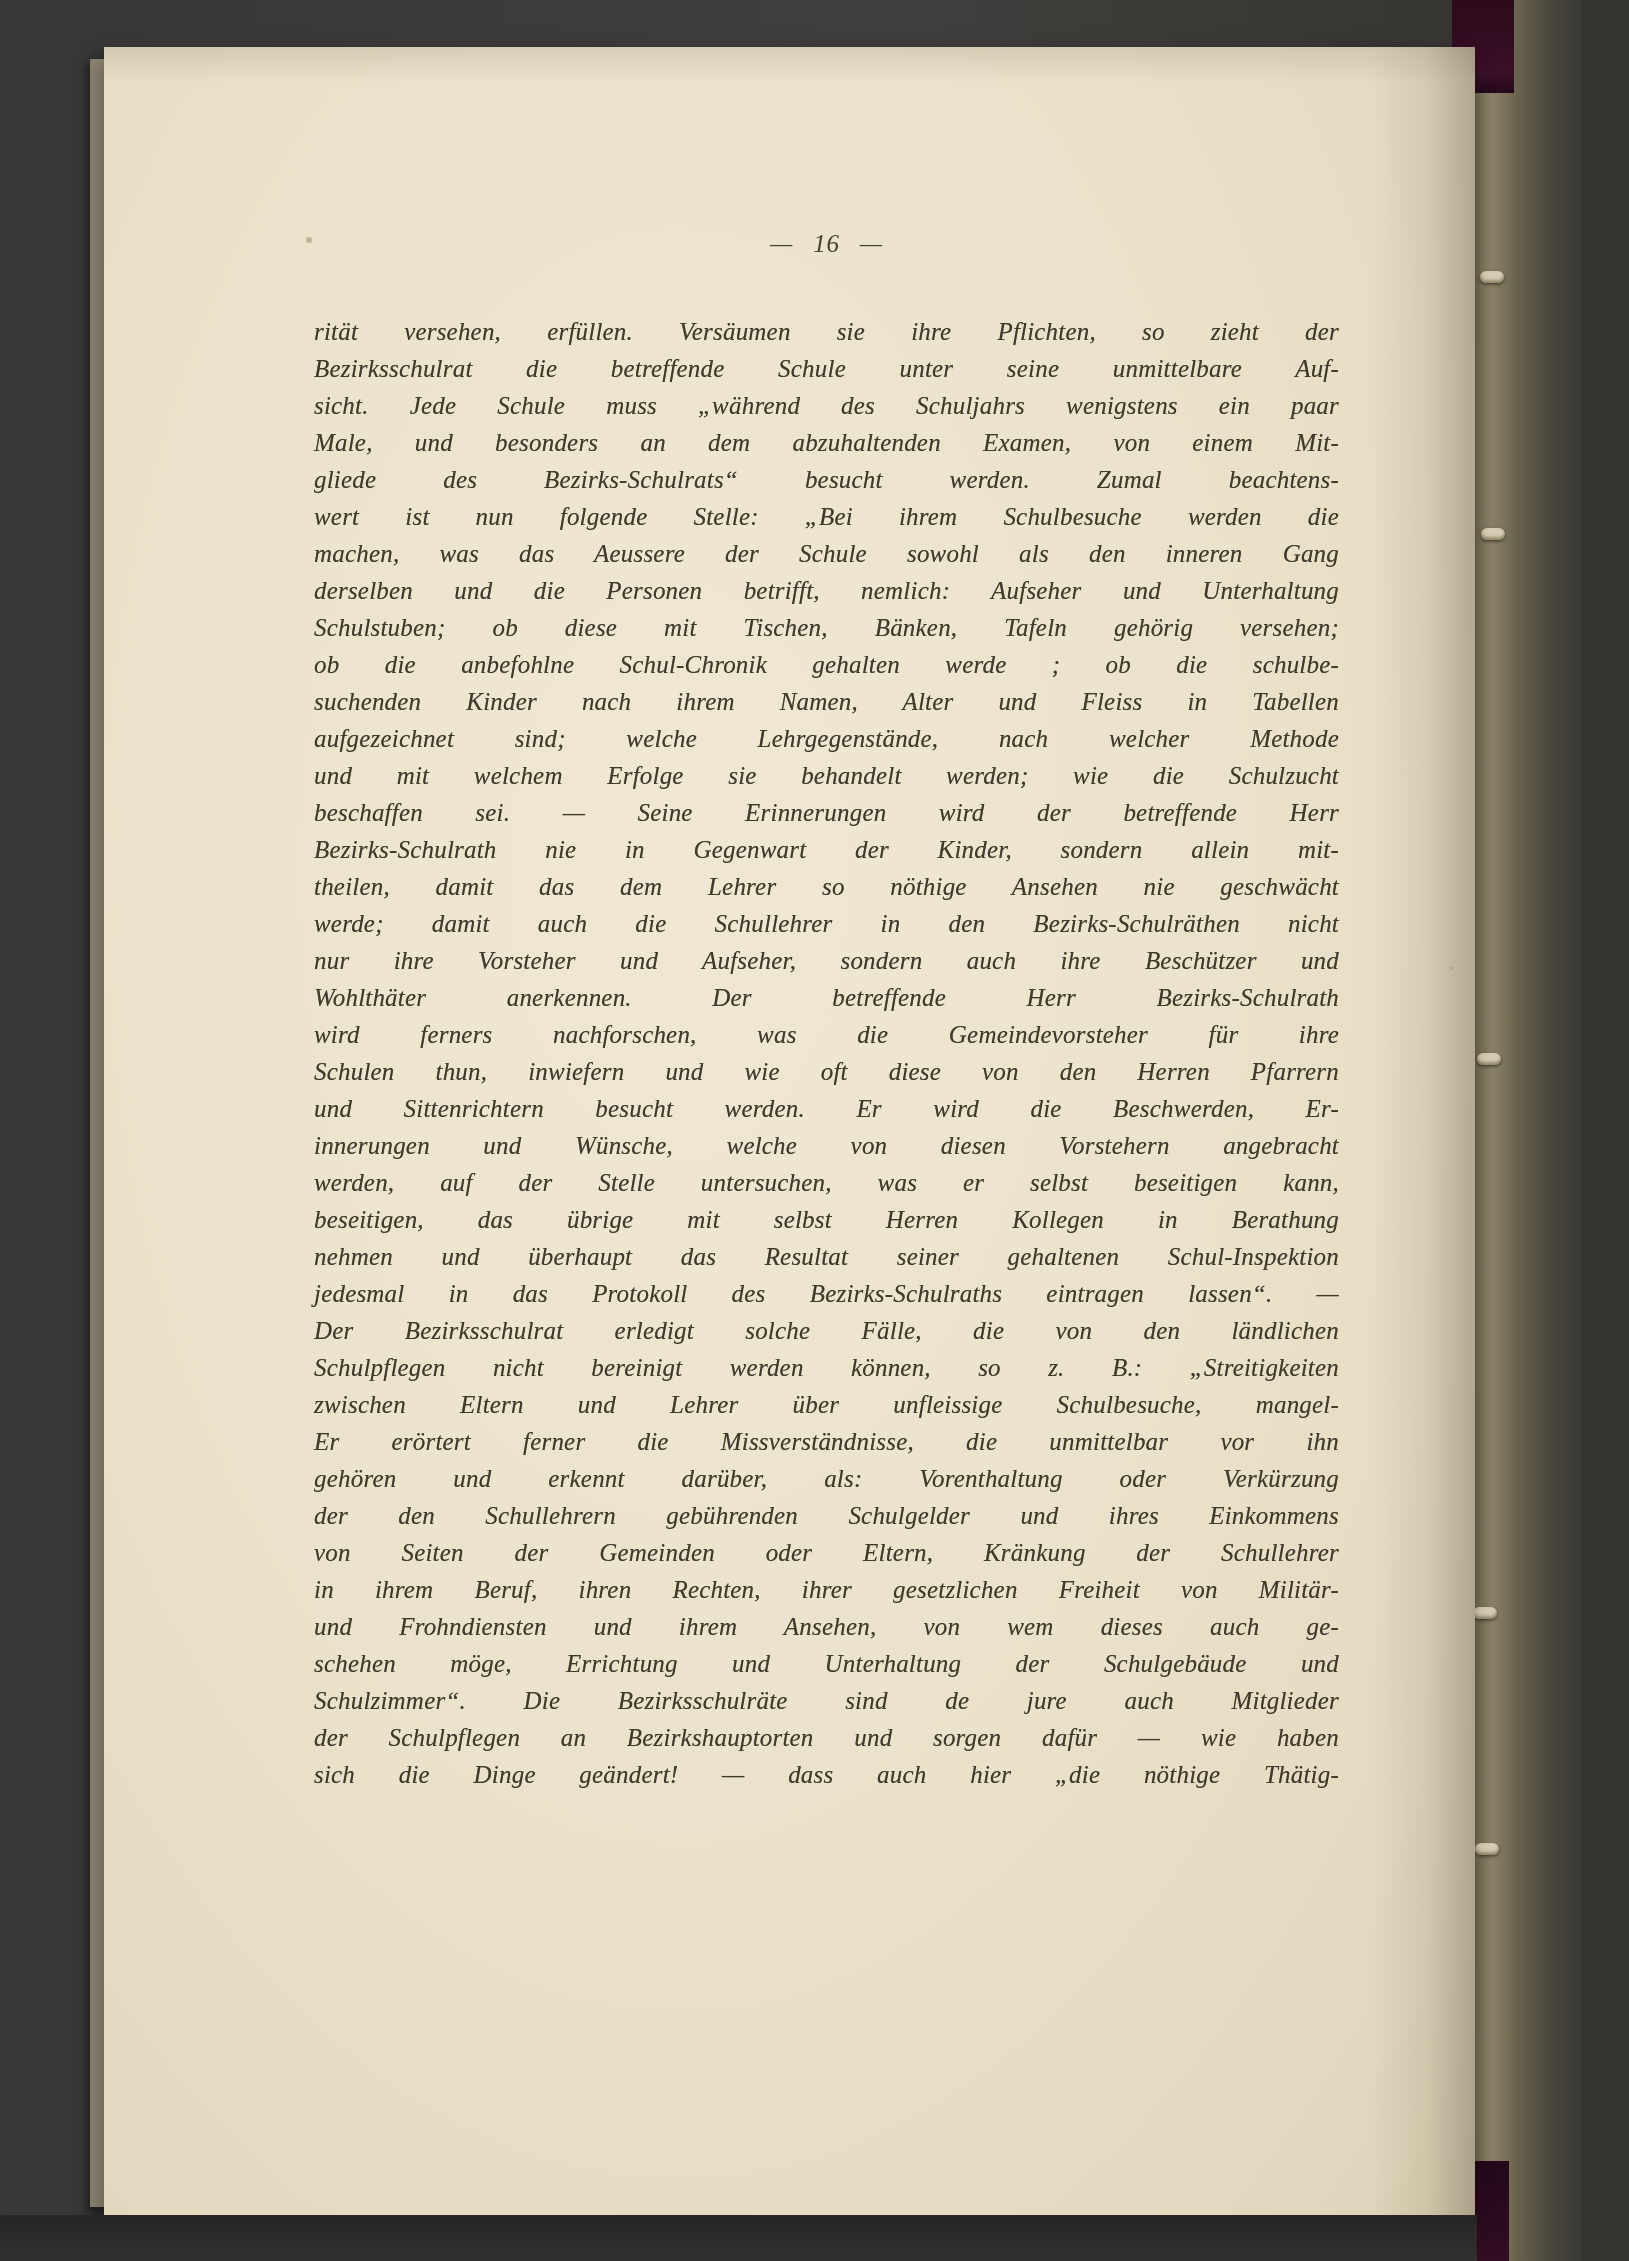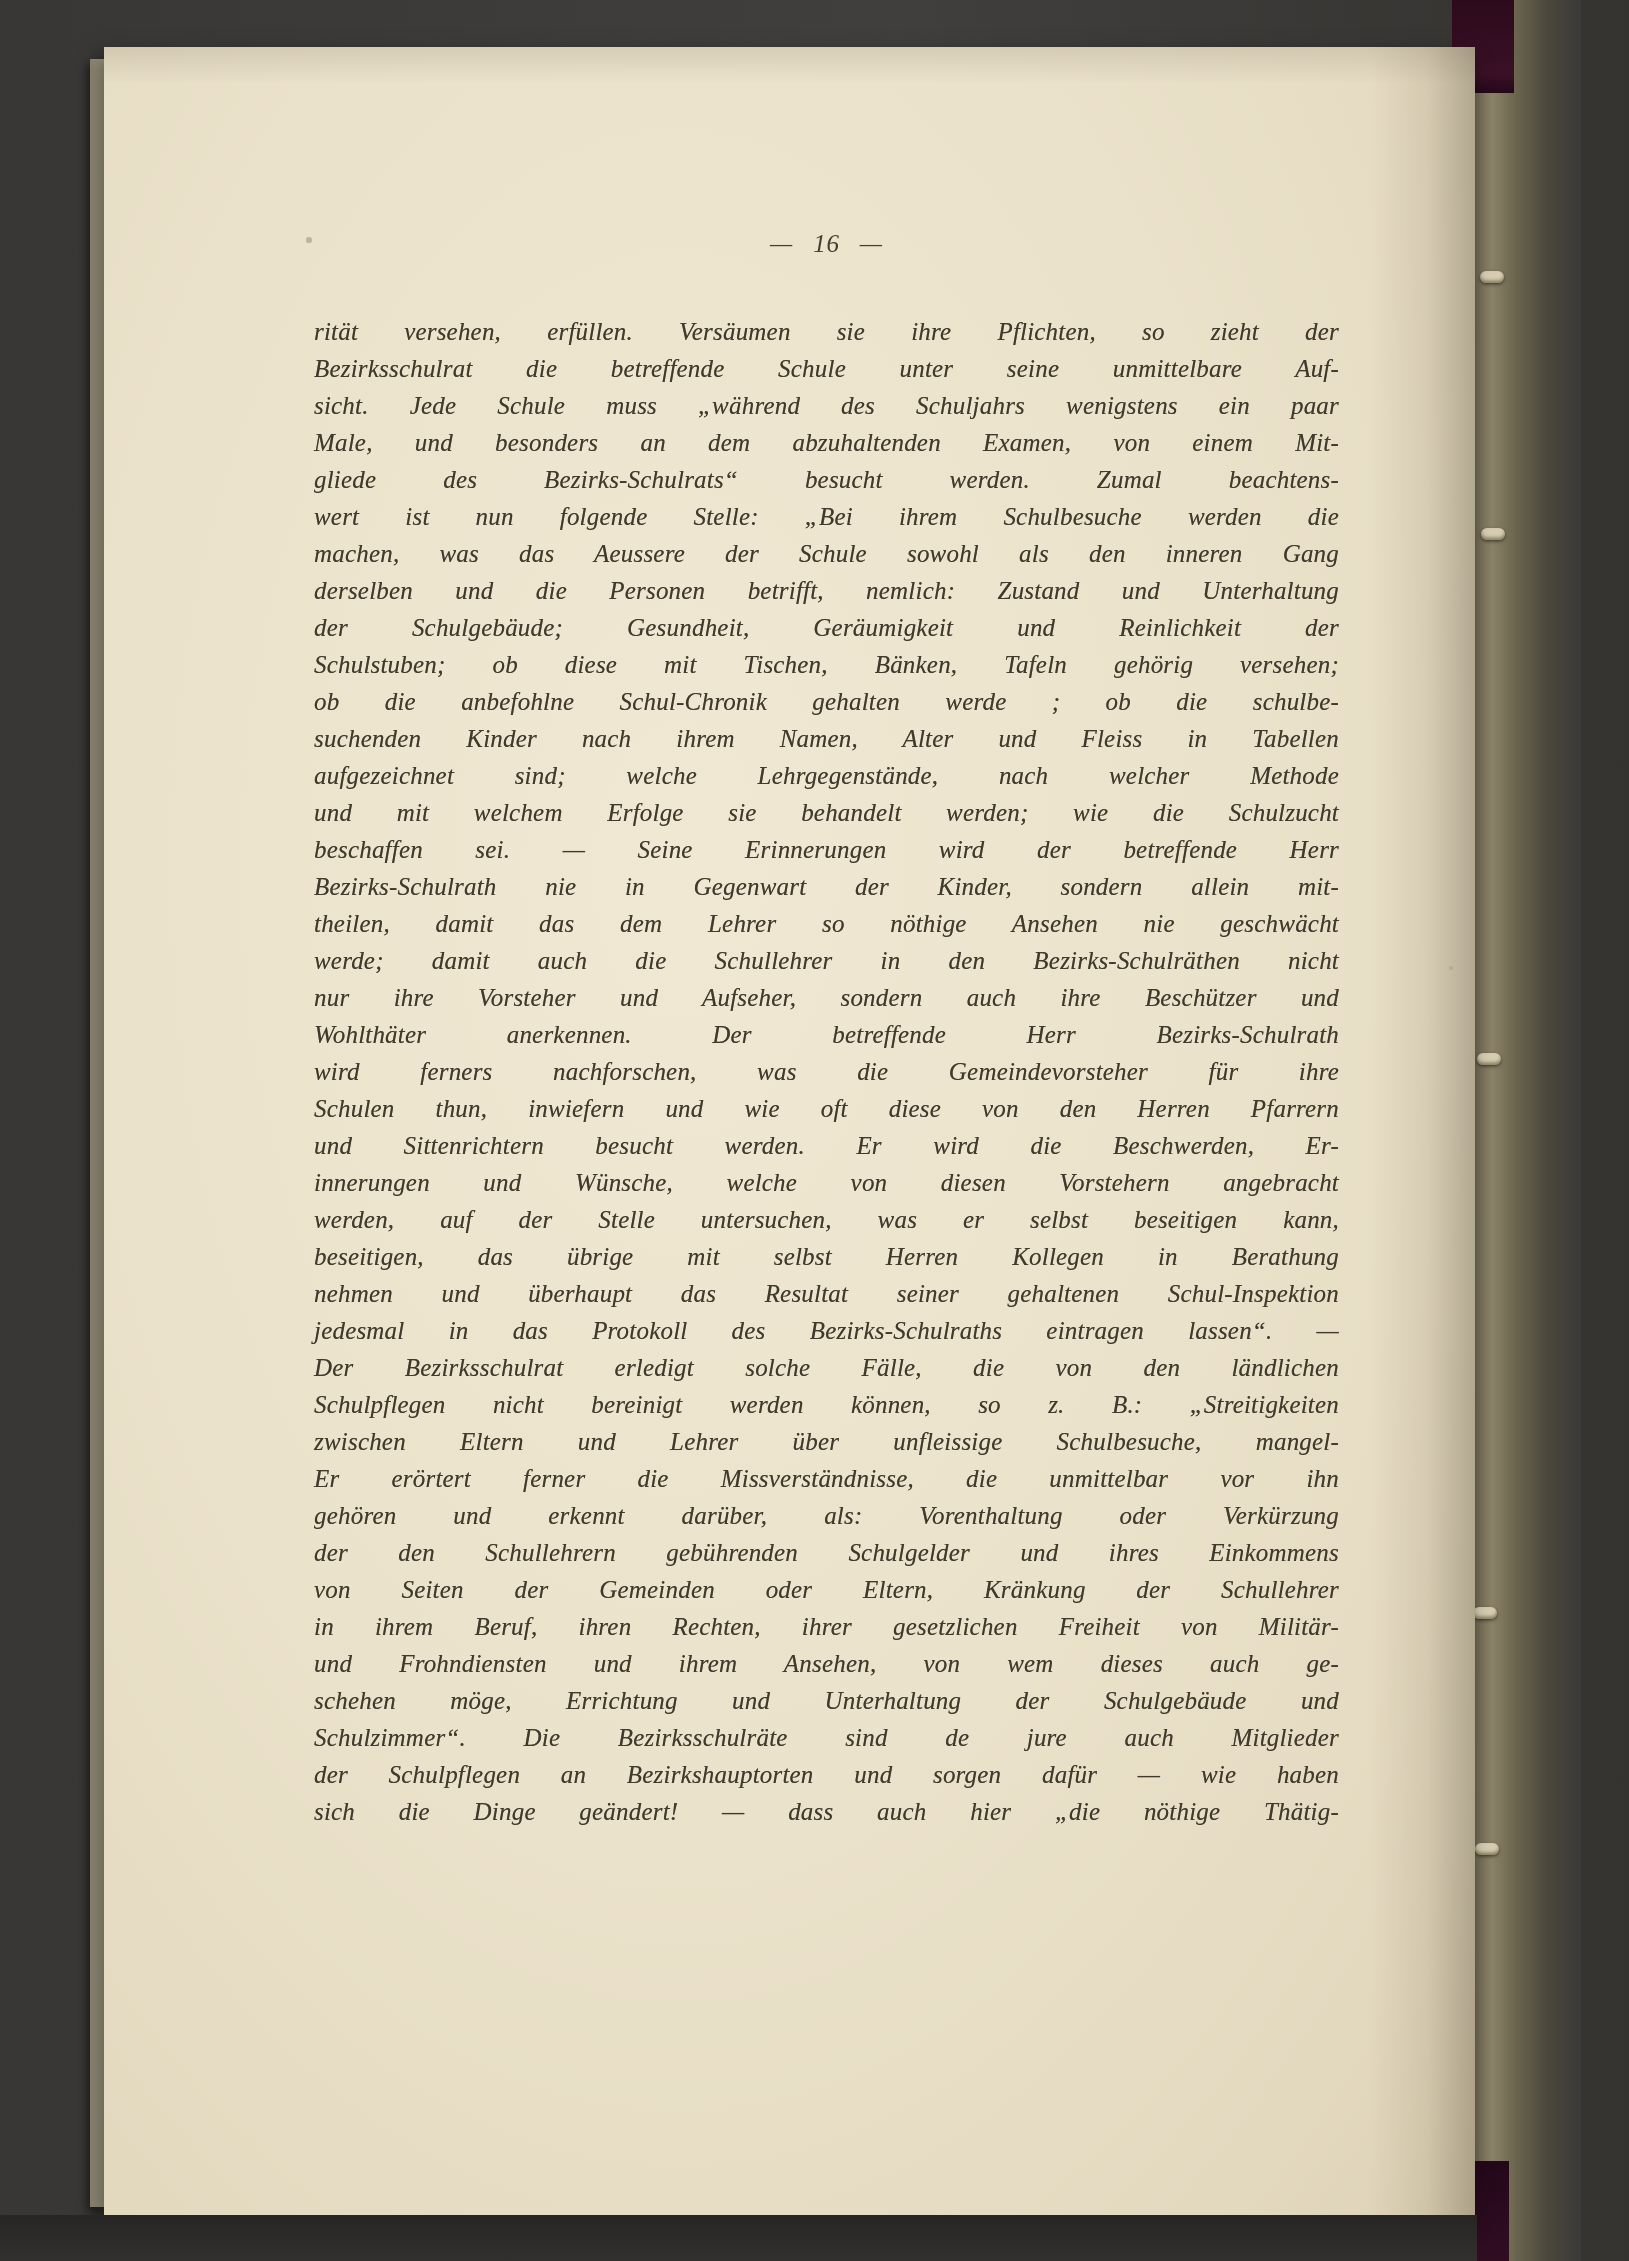--- a/index.html
+++ b/index.html
@@ -106,22 +106,21 @@
     <div class="pagenum">—  16  —</div>
 
     <div class="textblock">
         <div class="line">rität versehen, erfüllen.  Versäumen sie ihre Pflichten, so zieht der</div>
         <div class="line">Bezirksschulrat die betreffende Schule unter seine unmittelbare Auf-</div>
         <div class="line">sicht.  Jede Schule muss „während des Schuljahrs wenigstens ein paar</div>
         <div class="line">Male, und besonders an dem abzuhaltenden Examen, von einem Mit-</div>
         <div class="line">gliede des Bezirks-Schulrats“ besucht werden.  Zumal beachtens-</div>
         <div class="line">wert ist nun folgende Stelle:  „Bei ihrem Schulbesuche werden die</div>
         <div class="line">machen, was das Aeussere der Schule sowohl als den inneren Gang</div>
-        <div class="line">derselben und die Personen betrifft, nemlich: Zustand und Unterhaltung</div>
-        <div class="line">der Schulgebäude; Gesundheit, Geräumigkeit und Reinlichkeit der</div>
+        <div class="line">derselben und die Personen betrifft, nemlich: Aufseher und Unterhaltung</div>
         <div class="line">Schulstuben; ob diese mit Tischen, Bänken, Tafeln gehörig versehen;</div>
         <div class="line">ob die anbefohlne Schul-Chronik gehalten werde ; ob die schulbe-</div>
         <div class="line">suchenden Kinder nach ihrem Namen, Alter und Fleiss in Tabellen</div>
         <div class="line">aufgezeichnet sind; welche Lehrgegenstände, nach welcher Methode</div>
         <div class="line">und mit welchem Erfolge sie behandelt werden; wie die Schulzucht</div>
         <div class="line">beschaffen sei. — Seine Erinnerungen wird der betreffende Herr</div>
         <div class="line">Bezirks-Schulrath nie in Gegenwart der Kinder, sondern allein mit-</div>
         <div class="line">theilen, damit das dem Lehrer so nöthige Ansehen nie geschwächt</div>
         <div class="line">werde; damit auch die Schullehrer in den Bezirks-Schulräthen nicht</div>
         <div class="line">nur ihre Vorsteher und Aufseher, sondern auch ihre Beschützer und</div>

